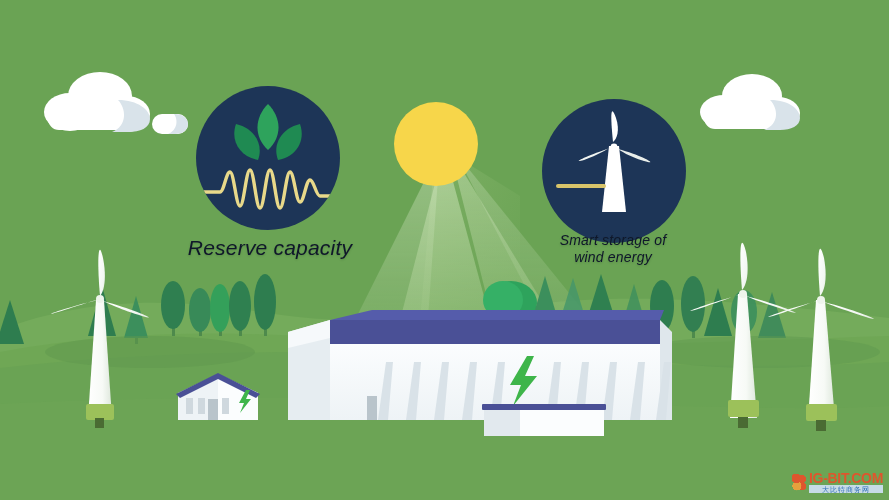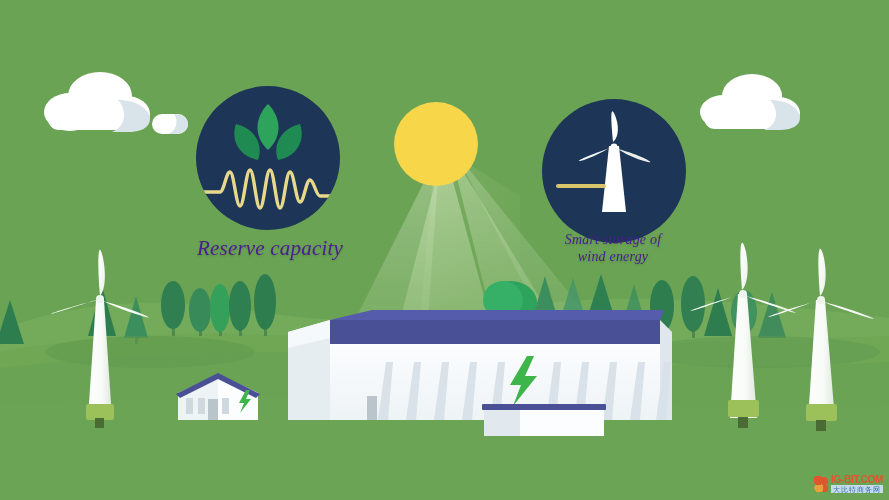--- a/index.html
+++ b/index.html
@@ -9,30 +9,29 @@
     overflow:hidden;
     font-family:"Liberation Sans", sans-serif;
     background:#6aa354;
   }
   .layer{position:absolute;top:0;left:0;width:889px;height:500px;}
   svg.layer{display:block;}
 
   
   .caption{
     position:absolute;
-    color:#4c1d95;
+    color:#0f172a;
     font-style:italic;
     font-weight:400;
     text-align:center;
     line-height:1.18;
     letter-spacing:.2px;
     text-shadow:0 1px 2px rgba(40,70,30,.25);
     white-space:pre-line;
     pointer-events:none;
-    font-family:Liberation Serif, serif;
   }
   #caption-left{
     left:150px; top:236px; width:240px;
     font-size:21px;
   }
   #caption-right{
     left:488px; top:232px; width:250px;
     font-size:14px;
   }
 
@@ -47,21 +46,21 @@
     width:14px;height:17px;
     background:
       radial-gradient(circle at 30% 25%, #e8502a 0 30%, transparent 31%),
       radial-gradient(circle at 72% 30%, #e8502a 0 26%, transparent 27%),
       radial-gradient(circle at 35% 70%, #f0a13c 0 30%, transparent 31%),
       radial-gradient(circle at 74% 72%, #e8502a 0 24%, transparent 25%);
     background-color:transparent;
   }
   #watermark .wm-txt{display:flex;flex-direction:column;line-height:1;}
   #watermark .wm-dom{
-    font-size:10px;font-weight:bold;color:#e8502a;
+    font-size:14px;font-weight:bold;color:#e8502a;
     letter-spacing:-.3px;
   }
   #watermark .wm-sub{
     font-size:7px;color:#2f6fc0;background:#cfe0f3;
     letter-spacing:1px;text-align:center;padding:1px 0 0;
   }
 </style>
 </head>
 <body>
 

